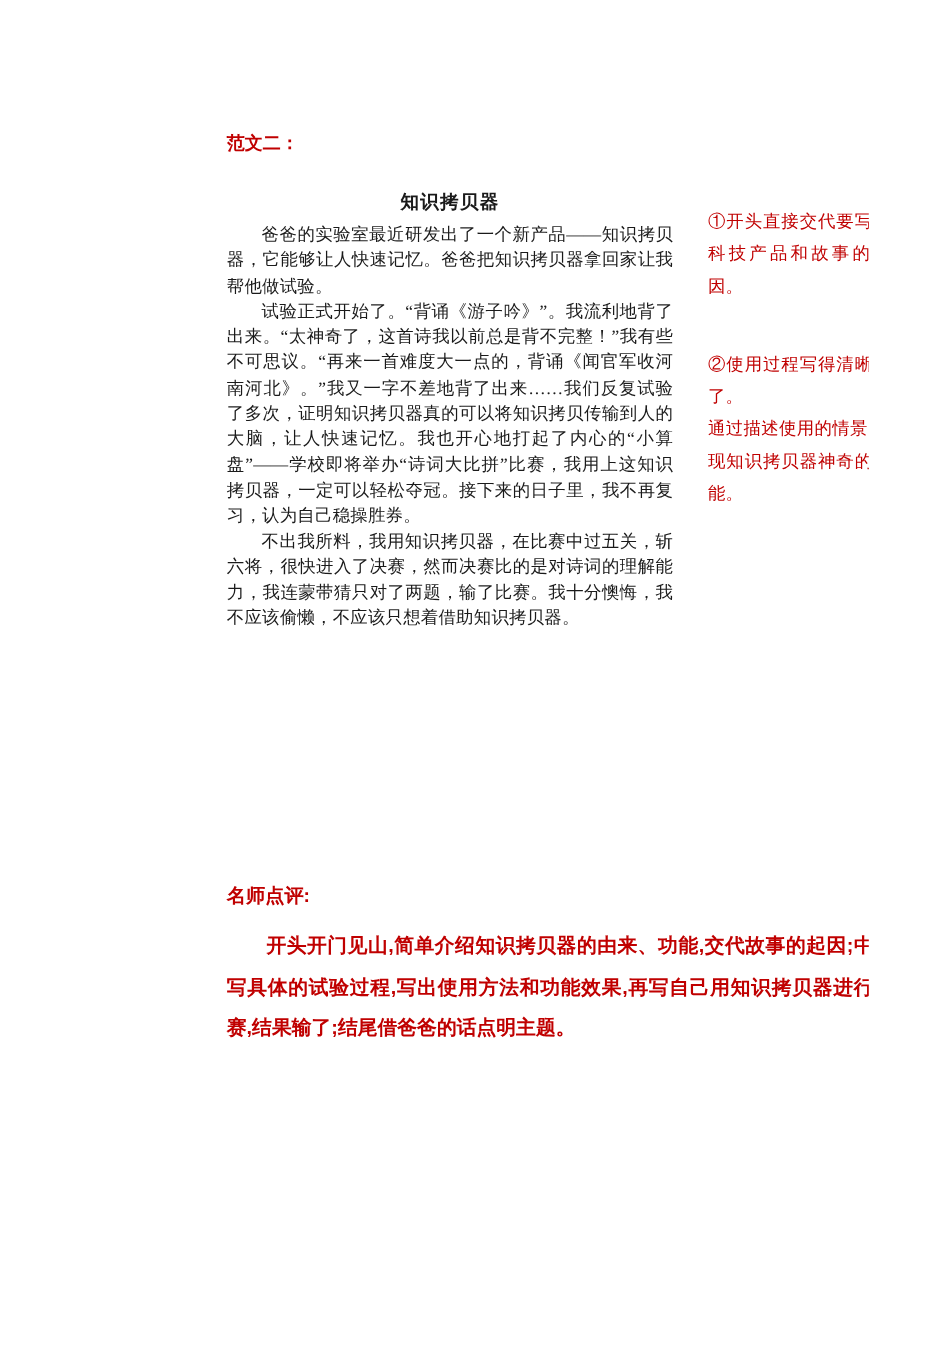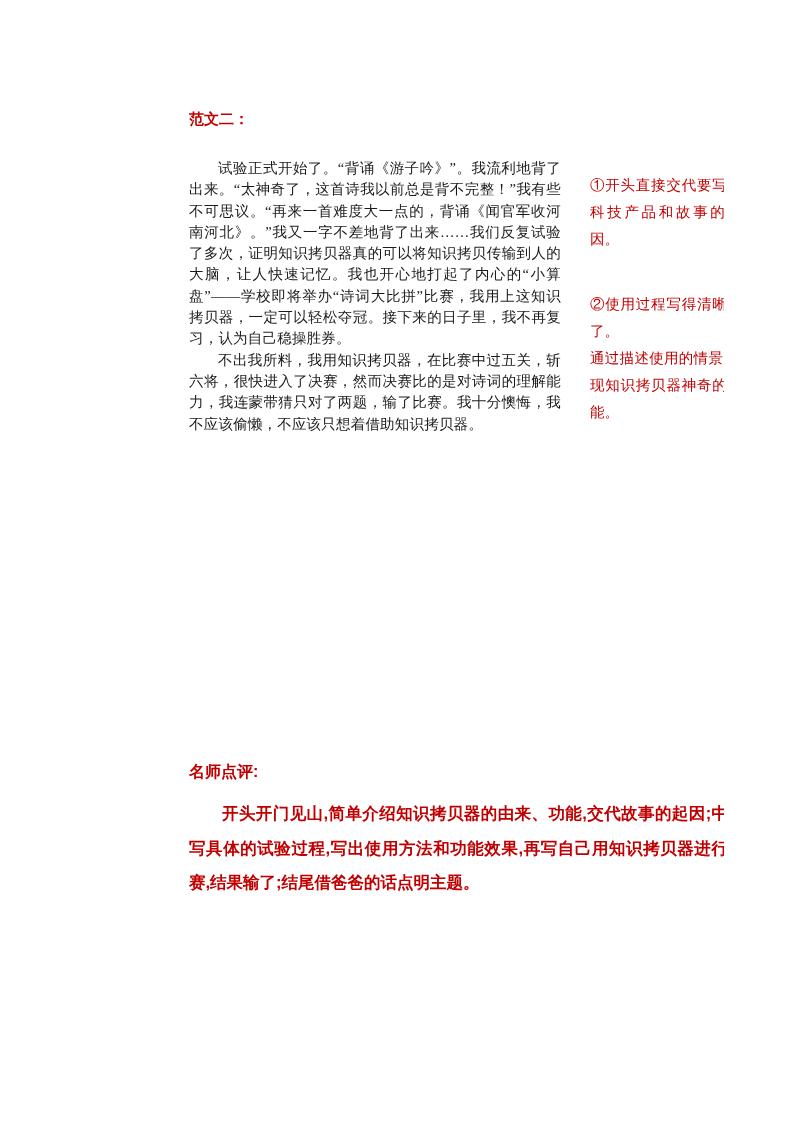--- a/index.html
+++ b/index.html
@@ -72,21 +72,21 @@
     white-space: pre-wrap;
     text-align: justify;
   }
   .annotation + .annotation { margin-top: 31px; }
   .annotation.gap-large { margin-top: 38px; }
 
   
   .review {
     position: absolute;
     left: 120px;
-    top: 762px;
+    top: 737px;
     width: 556px;
     color: #c00000;
     font-family: "Liberation Sans", sans-serif;
   }
   .review-heading {
     font-size: 16px;
     font-weight: bold;
     margin: 0 0 13px 0;
   }
   .review-body {
@@ -99,20 +99,22 @@
   }
 </style>
 </head>
 <body>
 
 <div class="page">
 
   <div class="section-label">范文二：</div>
 
   <div class="essay">
+    <h1 class="essay-title">知识拷贝器</h1>
+    <p>爸爸的实验室最近研发出了一个新产品——知识拷贝器，它能够让人快速记忆。爸爸把知识拷贝器拿回家让我帮他做试验。</p>
     <p>试验正式开始了。“背诵《游子吟》”。我流利地背了出来。“太神奇了，这首诗我以前总是背不完整！”我有些不可思议。“再来一首难度大一点的，背诵《闻官军收河南河北》。”我又一字不差地背了出来……我们反复试验了多次，证明知识拷贝器真的可以将知识拷贝传输到人的大脑，让人快速记忆。我也开心地打起了内心的“小算盘”——学校即将举办“诗词大比拼”比赛，我用上这知识拷贝器，一定可以轻松夺冠。接下来的日子里，我不再复习，认为自己稳操胜券。</p>
     <p>不出我所料，我用知识拷贝器，在比赛中过五关，斩六将，很快进入了决赛，然而决赛比的是对诗词的理解能力，我连蒙带猜只对了两题，输了比赛。我十分懊悔，我不应该偷懒，不应该只想着借助知识拷贝器。</p>
   </div>
 
   <div class="annotations">
     <p class="annotation">①开头直接交代要写的科技产品和故事的起因。</p>
     <p class="annotation gap-large">②使用过程写得清晰明了。
 通过描述使用的情景,表现知识拷贝器神奇的功能。</p>
   </div>
 

